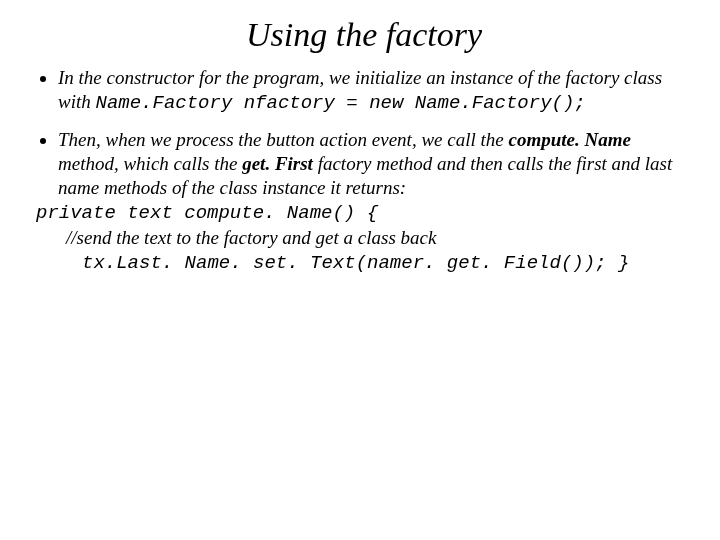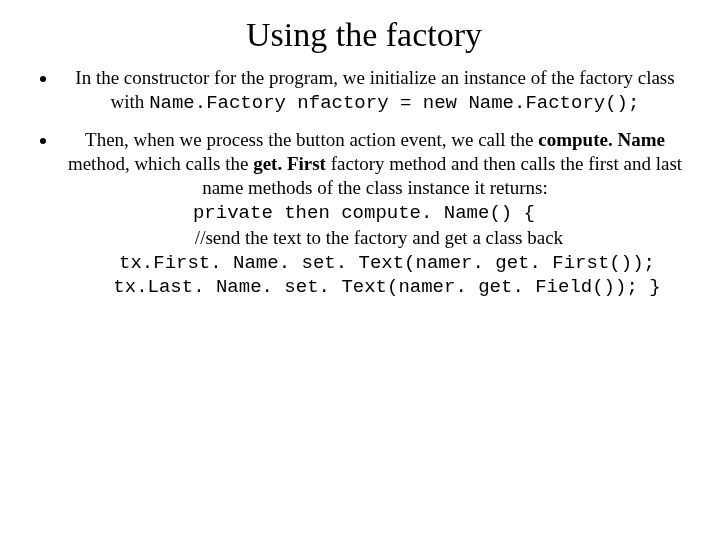--- a/index.html
+++ b/index.html
@@ -7,32 +7,32 @@
     padding: 0;
     width: 720px;
     height: 540px;
     font-family: "Times New Roman", Times, serif;
     background: #fff;
     color: #000;
     overflow: hidden;
   }
   .slide {
     padding: 10px 28px 0 36px;
+    font-style: italic;
   }
   .title {
     font-size: 34px;
     text-align: center;
     margin: 6px 0 12px 0;
     font-weight: normal;
   }
   ul {
     margin: 0;
     padding: 0 0 0 22px;
     list-style: disc;
-    text-align: center;
   }
   li {
     font-size: 19px;
     line-height: 1.28;
     margin-bottom: 12px;
   }
   .mono {
     font-family: "Courier New", Courier, monospace;
   }
   .code-block {
@@ -57,19 +57,18 @@
 
 <div class="slide">
   <h1 class="title">Using the factory</h1>
 
   <ul>
     <li>
       <span>In the constructor for the program, we initialize an instance of the factory class with  </span><span class="mono">Name.Factory nfactory = new Name.Factory();</span>
     </li>
     <li>
       <span>Then, when we process the button action event, we call the </span><b>compute. Name</b><span> method, which calls the </span><b>get. First</b><span> factory method and then calls the first and last name methods of the class instance it returns:</span>
-      <div class="code-block">private then compute. Name() {</div>
+      <div class="code-block">private text compute. Name() {</div>
       <div class="comment-line">//send the text to the factory and get a class back</div>
-      <div class="mono indent" style="font-size:19px;">tx.First. Name. set. Text(namer. get. First());</div>
       <div class="mono indent" style="font-size:19px;">tx.Last. Name. set. Text(namer. get. Field());   }</div>
     </li>
   </ul>
 </div>
 
 </body></html>

